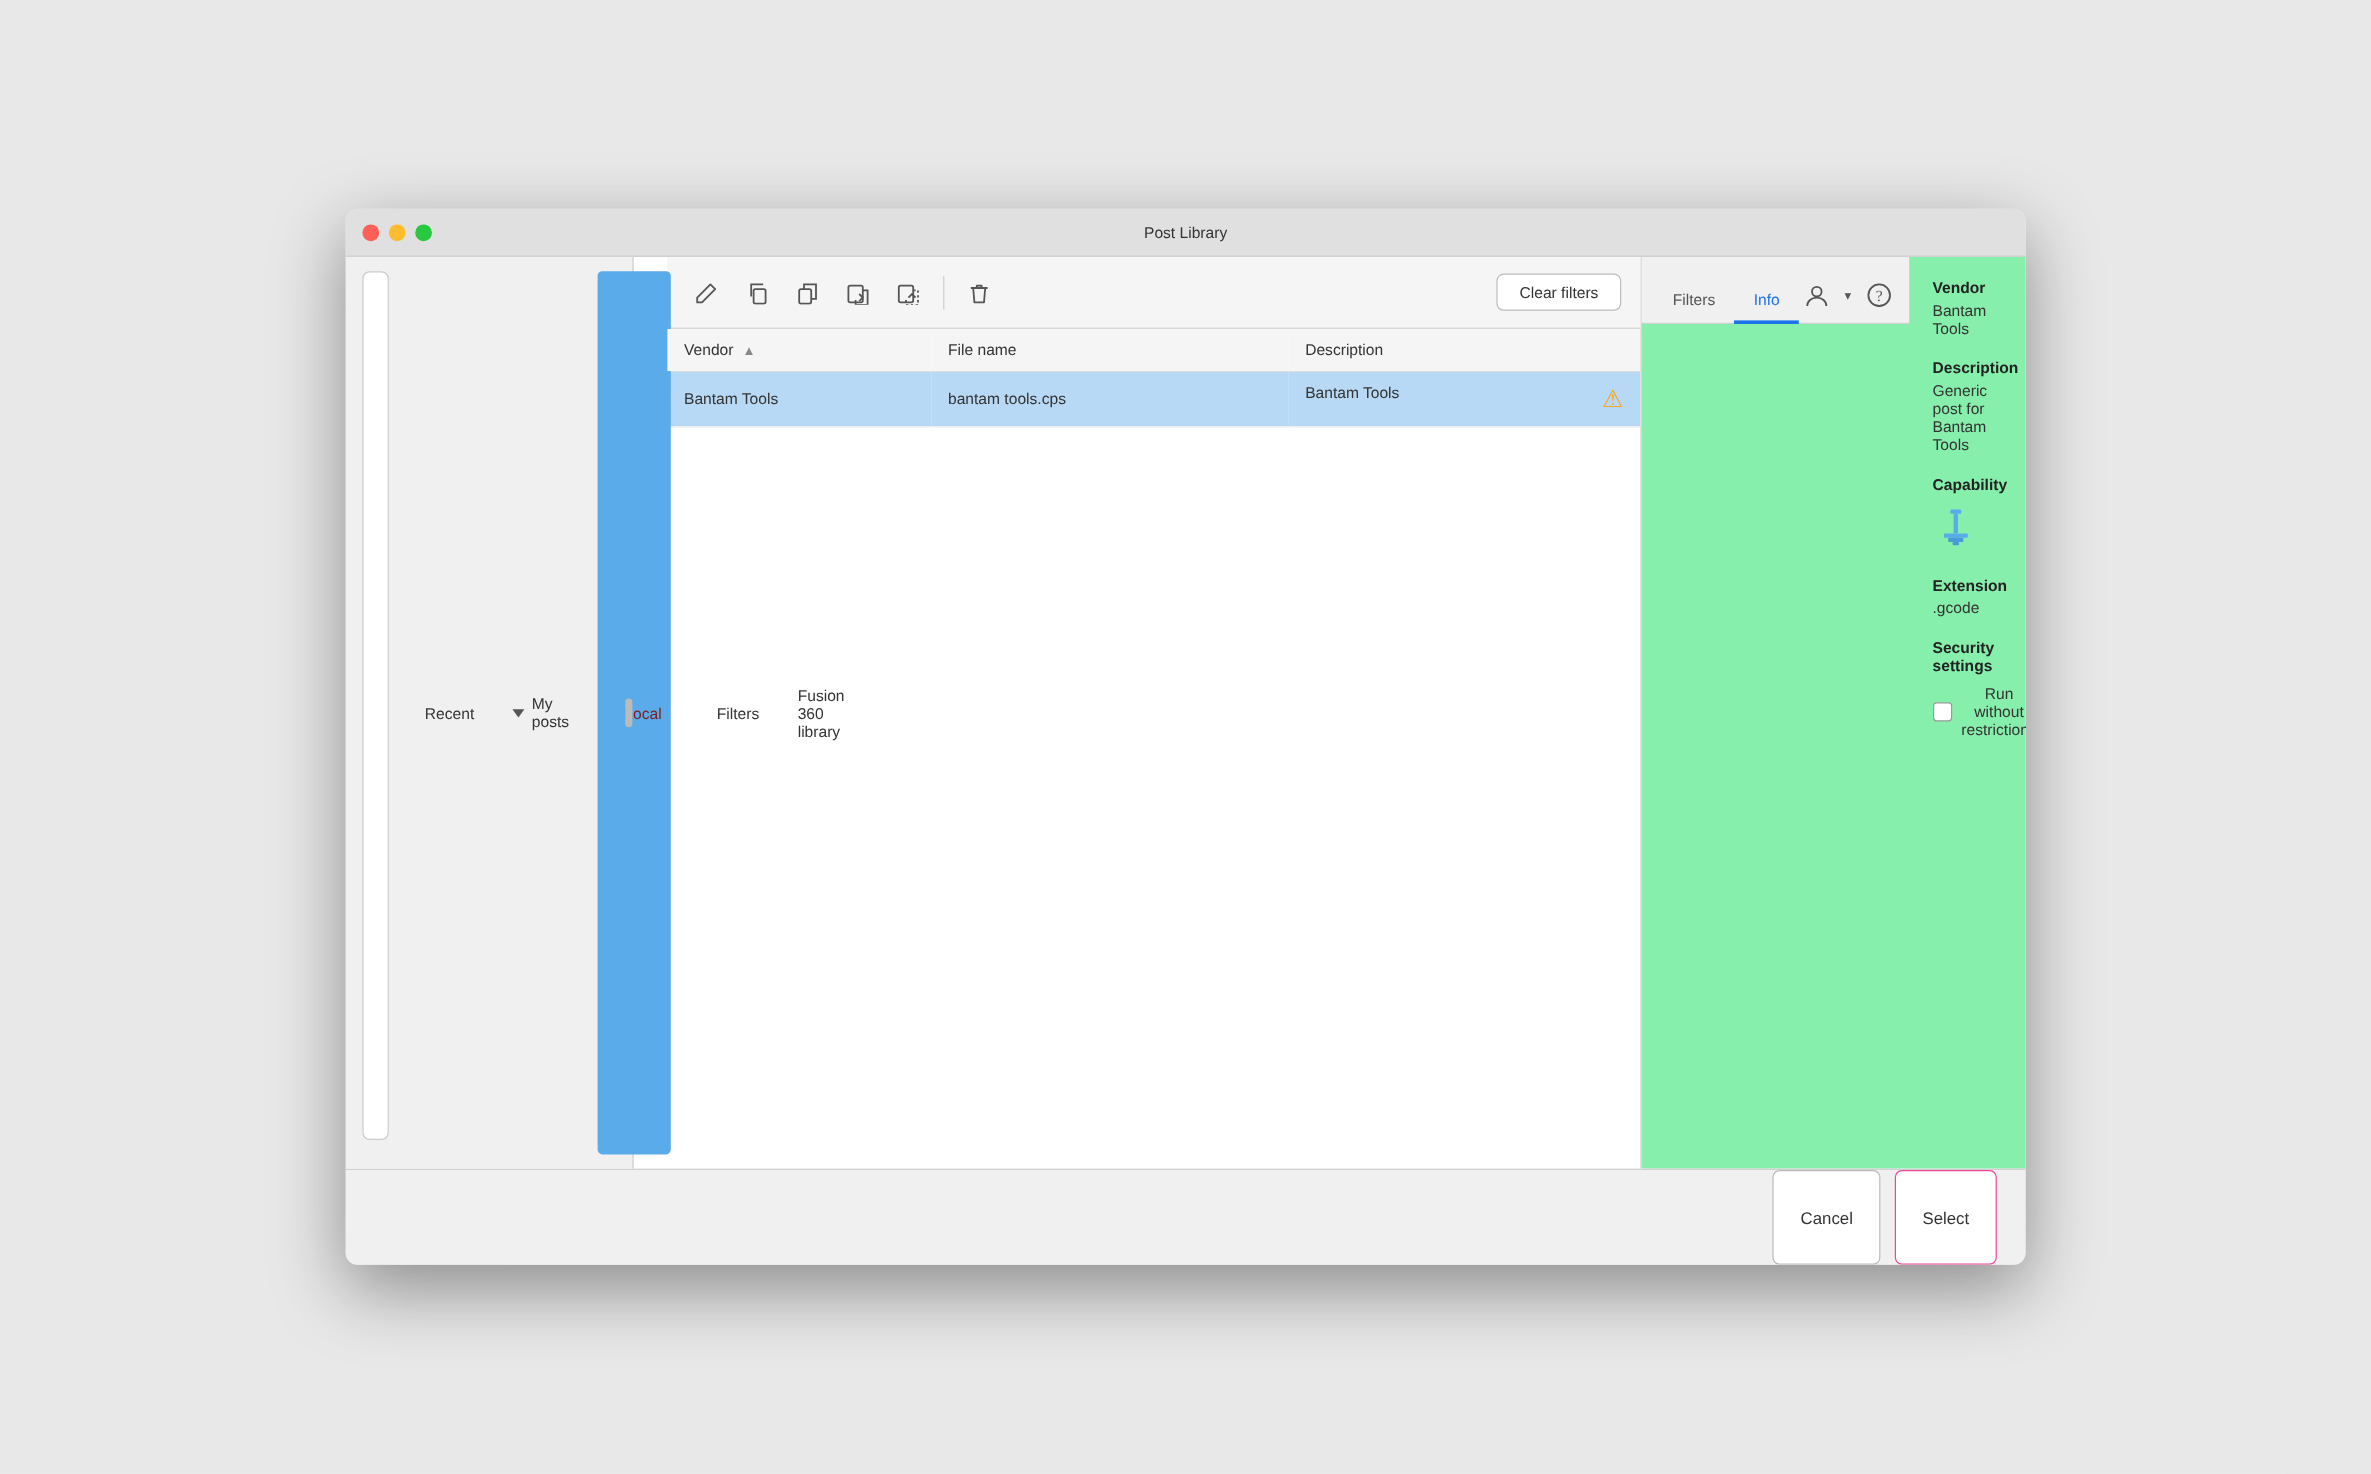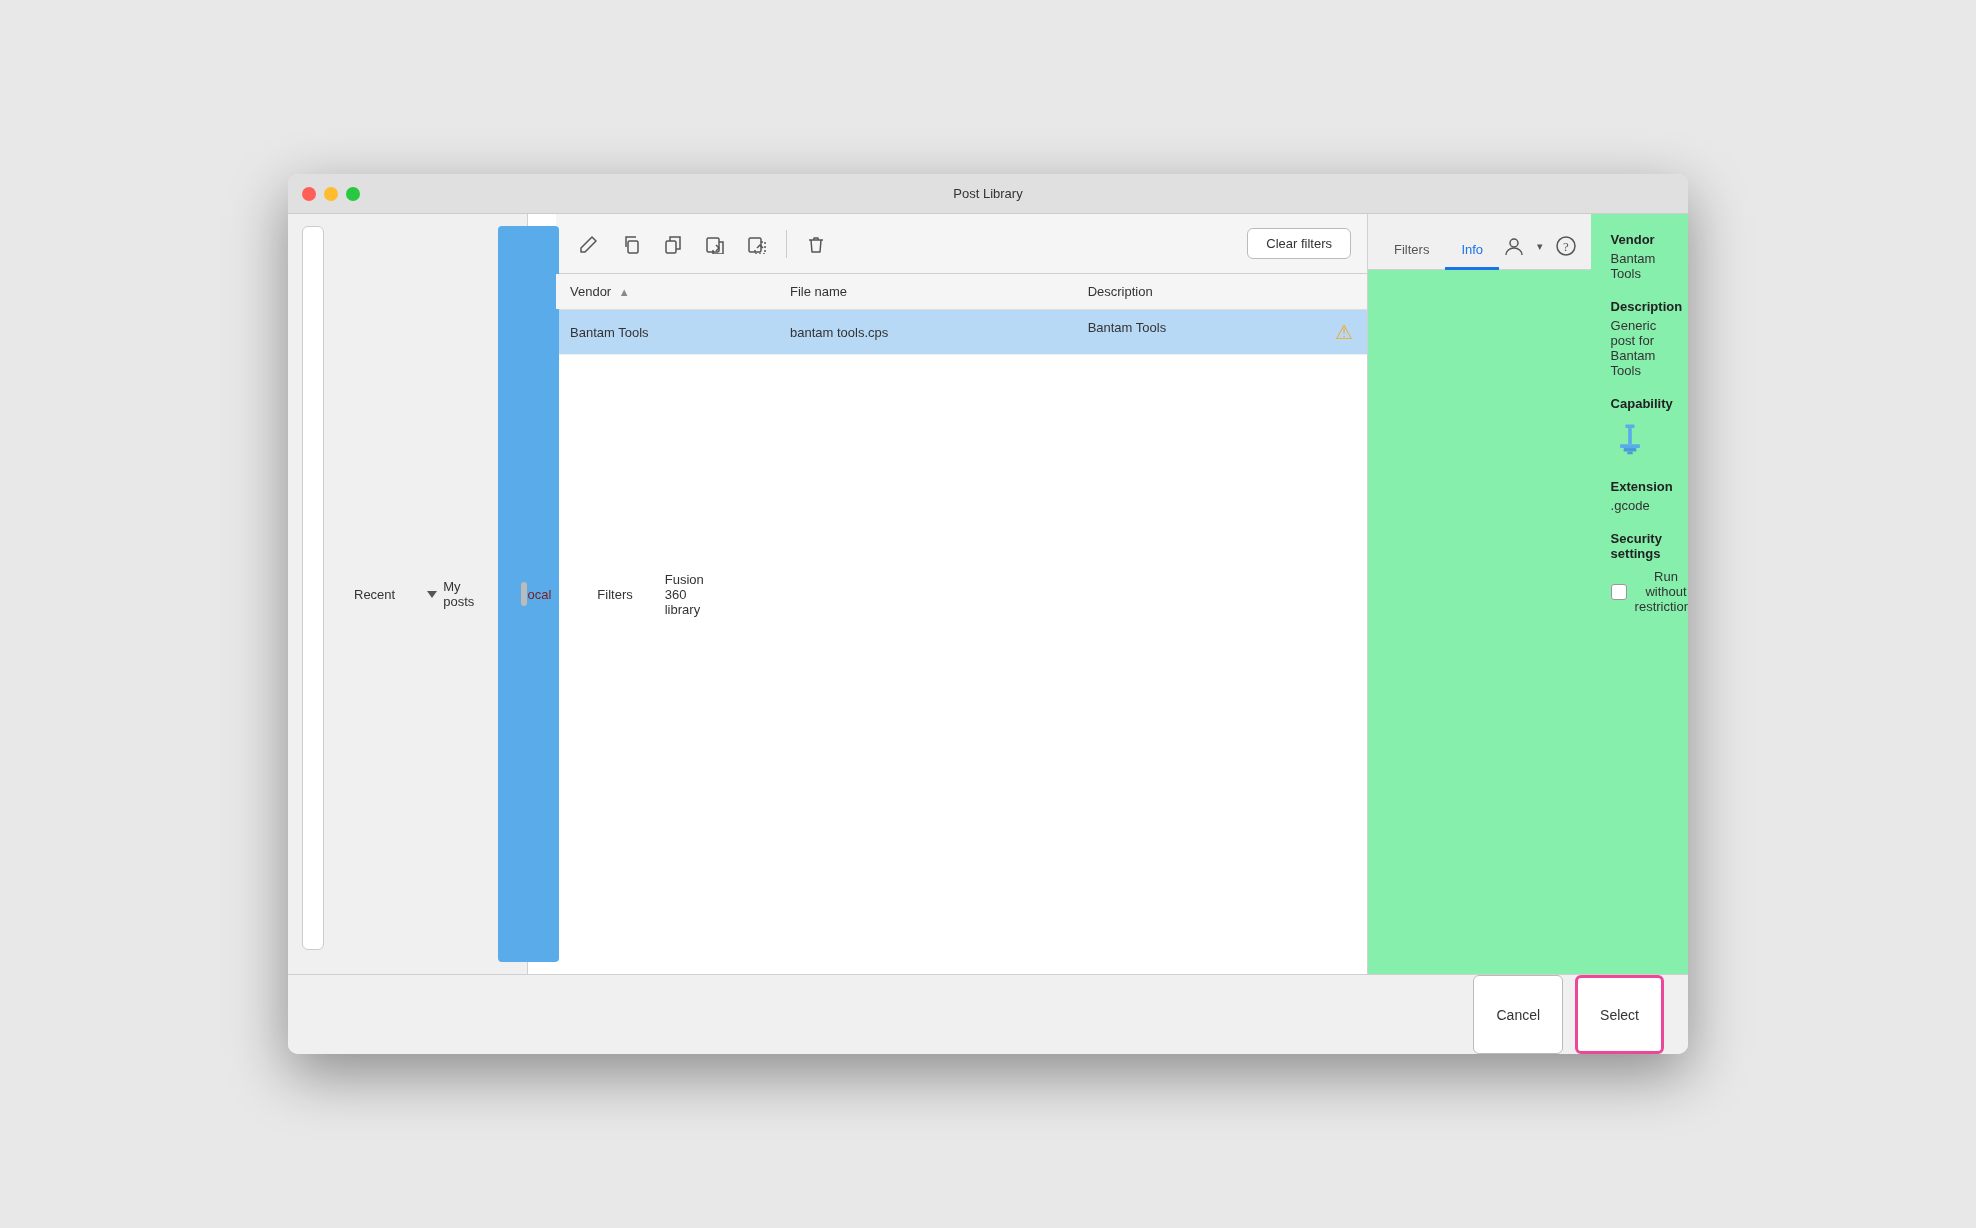--- a/index.html
+++ b/index.html
@@ -308,21 +308,21 @@
       background: white;
       border: 1px solid #bbb;
       border-radius: 6px;
       font-size: 14px;
       color: #333;
       cursor: pointer;
     }
     .btn-select {
       padding: 9px 22px;
       background: white;
-      border: 3px solid #ec4899;
+      border: 1px solid #ec4899;
       border-radius: 6px;
       font-size: 14px;
       color: #333;
       cursor: pointer;
       font-weight: 500;
     }
     
     .cap-svg {
       width: 38px;
       height: 38px;

